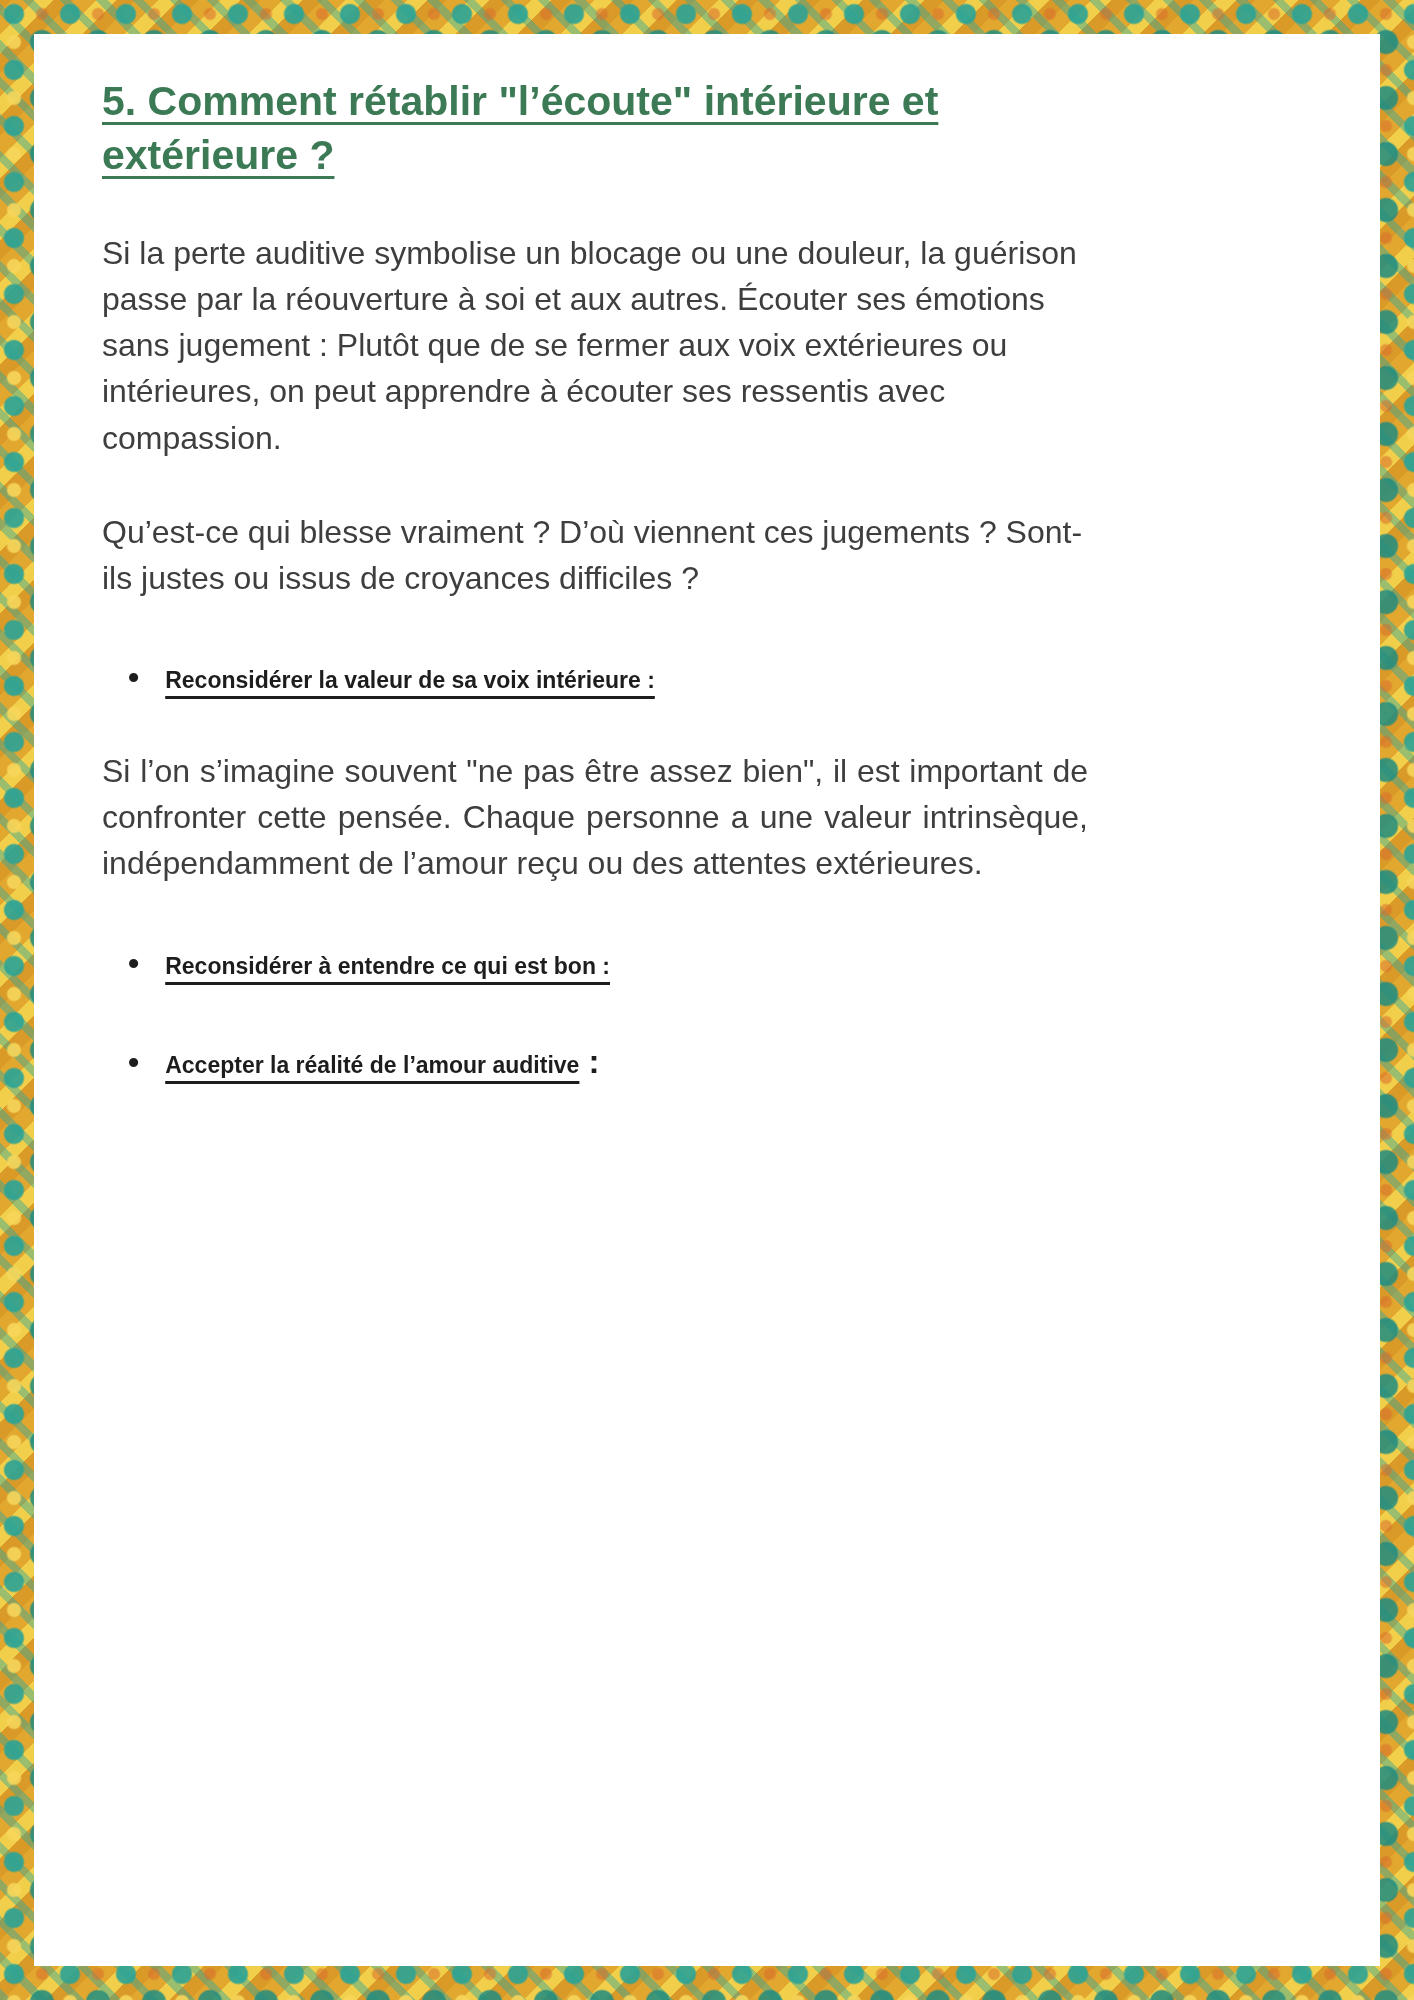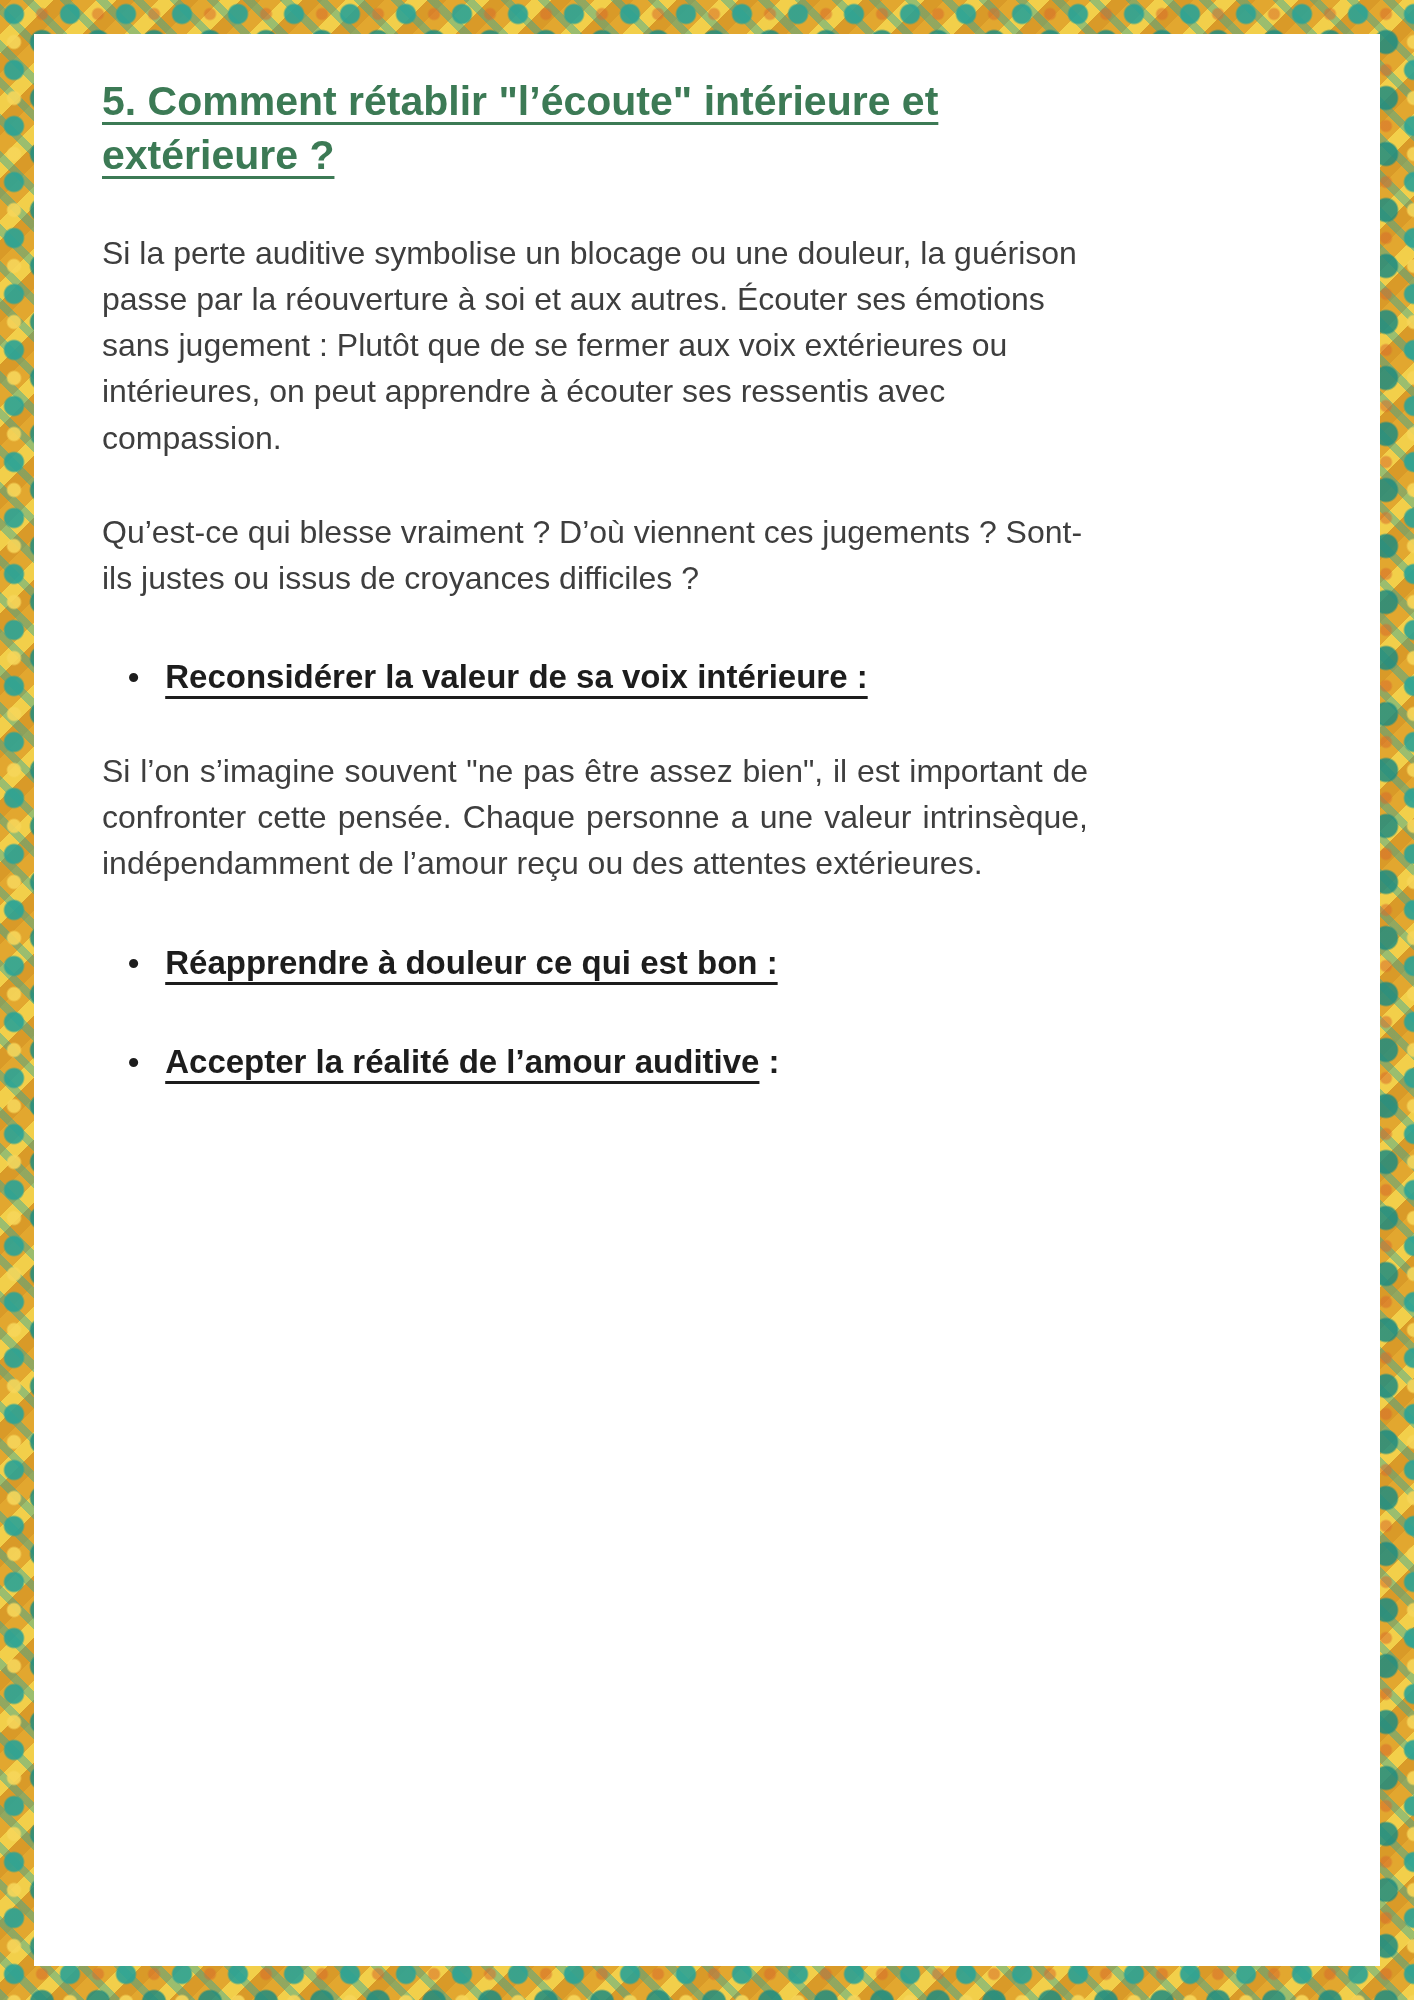--- a/index.html
+++ b/index.html
@@ -70,21 +70,21 @@
     margin-right: 26px;
     font-size: 32px;
   }
 
   .bullet-title {
     font-weight: bold;
     color: #1d1d1d;
     text-decoration: underline;
     text-decoration-thickness: 3px;
     text-underline-offset: 8px;
-    font-size: 33px;
+    font-size: 23px;
   }
 
   .bullet-title-suffix {
     font-weight: bold;
     color: #1d1d1d;
     font-size: 33px;
     white-space: pre;
   }
 </style>
 </head>
@@ -104,21 +104,21 @@
       <span>
         <span class="bullet-title">Reconsidérer la valeur de sa voix intérieure : </span><span class="bullet-title-suffix"></span>
       </span>
     </div>
 
     <p class="body-para justify">Si l’on s’imagine souvent "ne pas être assez bien", il est important de confronter cette pensée. Chaque personne a une valeur intrinsèque, indépendamment de l’amour reçu ou des attentes extérieures.</p>
 
     <div class="bullet-row">
       <span class="bullet-marker">•</span>
       <span>
-        <span class="bullet-title">Réapprendre à douleur ce qui est bon :</span><span class="bullet-title-suffix"></span>
+        <span class="bullet-title">Reconsidérer à entendre ce qui est bon :</span><span class="bullet-title-suffix"></span>
       </span>
     </div>
 
 
     <div class="bullet-row">
       <span class="bullet-marker">•</span>
       <span>
         <span class="bullet-title">Accepter la réalité de l’amour auditive</span><span class="bullet-title-suffix"> :</span>
       </span>
     </div>

